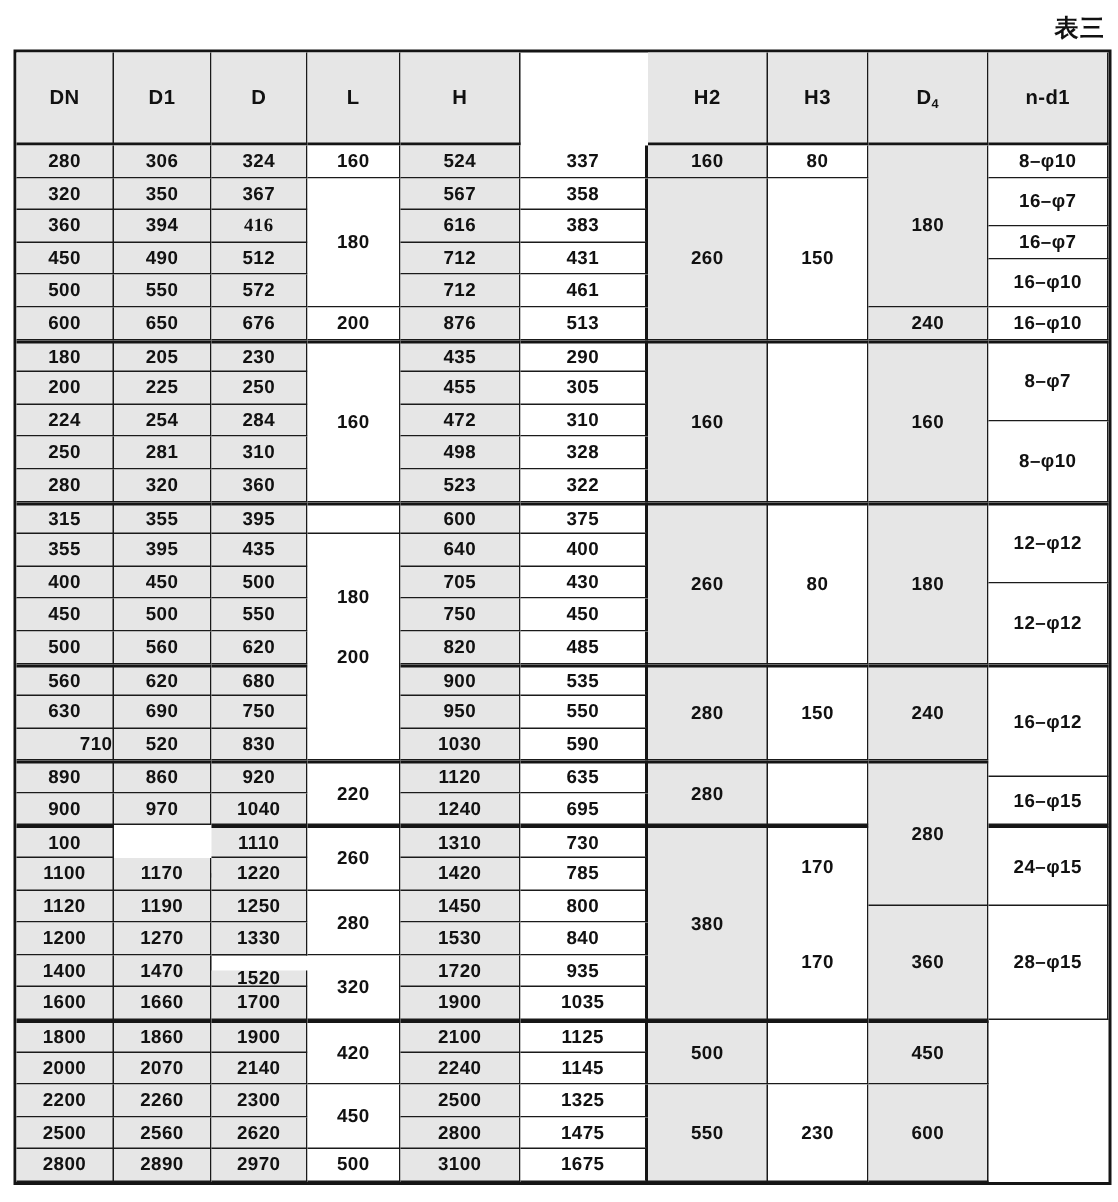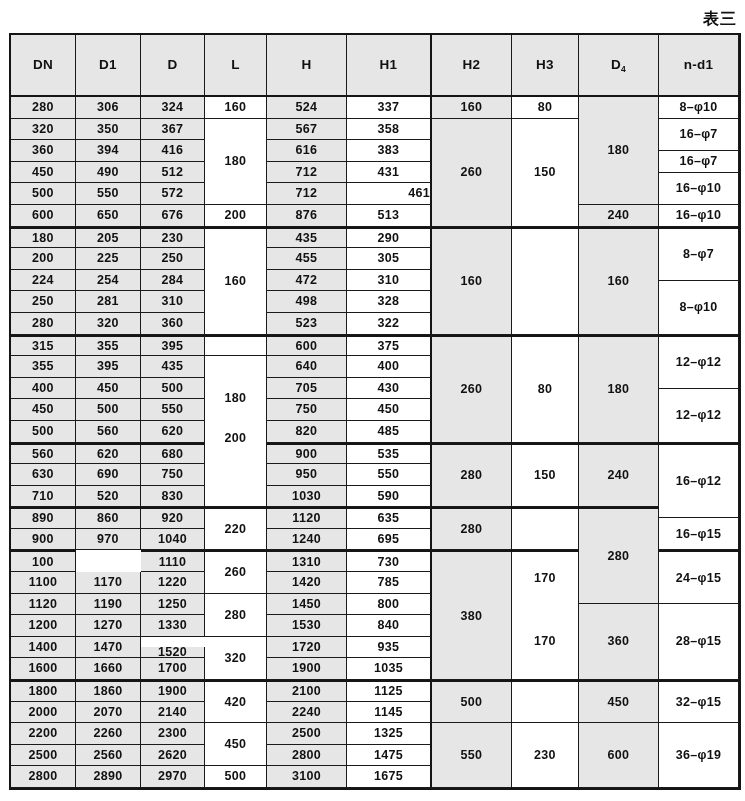--- a/index.html
+++ b/index.html
@@ -70,23 +70,20 @@
       </div>
       <div class="cell hd g" style="grid-area: 1 / 3;">
         <span>D</span>
       </div>
       <div class="cell hd g" style="grid-area: 1 / 4;">
         <span>L</span>
       </div>
       <div class="cell hd g" style="grid-area: 1 / 5;">
         <span>H</span>
       </div>
-      <div class="cell hd g tr2" style="grid-area: 1 / 6;">
-        <span>H1</span>
-      </div>
       <div class="cell hd g" style="grid-area: 1 / 7;">
         <span>H2</span>
       </div>
       <div class="cell hd g" style="grid-area: 1 / 8;">
         <span>H3</span>
       </div>
       <div class="cell hd g" style="grid-area: 1 / 9;">
         <span>D<sub>4</sub></span>
       </div>
       <div class="cell hd g" style="grid-area: 1 / 10; text-align: center;">
@@ -139,21 +136,21 @@
       </div>
       <div class="cell g" style="grid-area: 32 / 1 / span 2;">
         <span>500</span>
       </div>
       <div class="cell g tt" style="grid-area: 34 / 1 / span 2;">
         <span>560</span>
       </div>
       <div class="cell g" style="grid-area: 36 / 1 / span 2;">
         <span>630</span>
       </div>
-      <div class="cell g" style="grid-area: 38 / 1 / span 2;">
+      <div class="cell g" style="grid-area: 38 / 1 / span 2; justify-content: flex-end;">
         <span>710</span>
       </div>
       <div class="cell g tt" style="grid-area: 40 / 1 / span 2;">
         <span>890</span>
       </div>
       <div class="cell g" style="grid-area: 42 / 1 / span 2;">
         <span>900</span>
       </div>
       <div class="cell g tt" style="grid-area: 44 / 1 / span 2;">
         <span>100</span>
@@ -283,21 +280,21 @@
       </div>
       <div class="cell g" style="grid-area: 64 / 2 / span 2;">
         <span>2890</span>
       </div>
       <div class="cell g" style="grid-area: 2 / 3 / span 2;">
         <span>324</span>
       </div>
       <div class="cell g" style="grid-area: 4 / 3 / span 2;">
         <span>367</span>
       </div>
-      <div class="cell g" style="grid-area: 6 / 3 / span 2;">
+      <div class="cell g" style="grid-area: 6 / 3 / span 2; font-family: Liberation Serif, serif;">
         <span>416</span>
       </div>
       <div class="cell g" style="grid-area: 8 / 3 / span 2;">
         <span>512</span>
       </div>
       <div class="cell g" style="grid-area: 10 / 3 / span 2;">
         <span>572</span>
       </div>
       <div class="cell g" style="grid-area: 12 / 3 / span 2;">
         <span>676</span>
@@ -521,21 +518,21 @@
       </div>
       <div class="cell w tr2" style="grid-area: 4 / 6 / span 2;">
         <span>358</span>
       </div>
       <div class="cell w tr2" style="grid-area: 6 / 6 / span 2;">
         <span>383</span>
       </div>
       <div class="cell w tr2" style="grid-area: 8 / 6 / span 2;">
         <span>431</span>
       </div>
-      <div class="cell w tr2" style="grid-area: 10 / 6 / span 2; justify-content: flex-end;">
+      <div class="cell w tr2" style="grid-area: 10 / 6 / span 2;">
         <span>461</span>
       </div>
       <div class="cell w tr2" style="grid-area: 12 / 6 / span 2;">
         <span>513</span>
       </div>
       <div class="cell w tr2 tt" style="grid-area: 14 / 6 / span 2;">
         <span>290</span>
       </div>
       <div class="cell w tr2" style="grid-area: 16 / 6 / span 2;">
         <span>305</span>
@@ -721,21 +718,15 @@
         <span>16–φ12</span>
       </div>
       <div class="cell w" style="grid-area: 41 / 10 / span 3;">
         <span>16–φ15</span>
       </div>
       <div class="cell w tt" style="grid-area: 44 / 10 / span 5;">
         <span>24–φ15</span>
       </div>
       <div class="cell w" style="grid-area: 49 / 10 / span 7;">
         <span>28–φ15</span>
-      </div>
-      <div class="cell w tt" style="grid-area: 56 / 10 / span 4;">
-        <span>32–φ15</span>
-      </div>
-      <div class="cell w" style="grid-area: 60 / 10 / span 6;">
-        <span>36–φ19</span>
       </div>
     </div>
 </div>
 
 </body></html>

